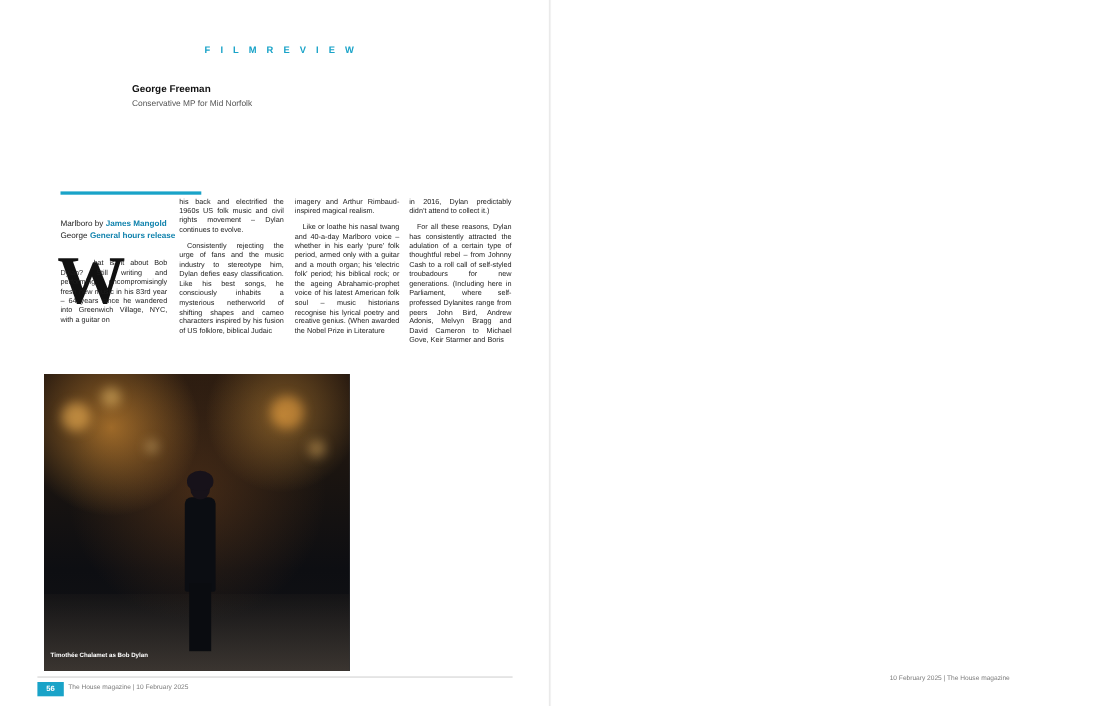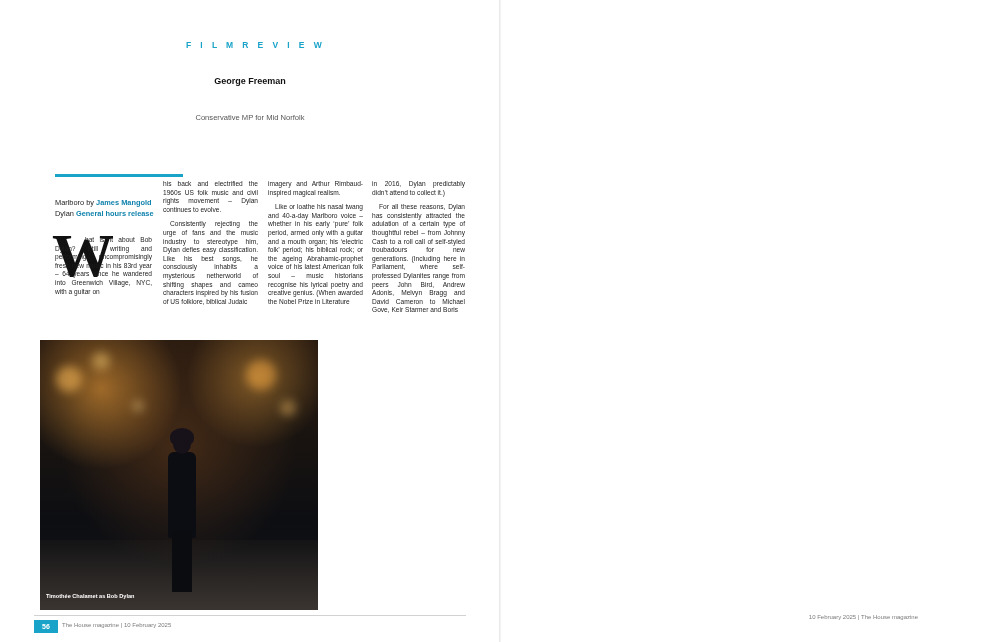--- a/index.html
+++ b/index.html
@@ -14,26 +14,26 @@
   .page-right{position:absolute;left:500px;top:0;width:500px;height:642px;background:#ffffff;}
   .gutter{position:absolute;left:499px;top:0;width:2px;height:642px;
     background:linear-gradient(to right,rgba(0,0,0,0.10),rgba(0,0,0,0.03));}
 
   
   .kicker{
     position:absolute;left:186px;top:32px;
     font-size:8.5px;font-weight:bold;letter-spacing:3.4px;color:#19a3c8;
   }
   .byline-name{
-    position:absolute;left:120px;top:68px;width:260px;text-align:center;
+    position:absolute;left:120px;top:68px;width:260px;
     font-size:9px;font-weight:bold;color:#111;
   }
   .byline-role{
-    position:absolute;left:120px;top:81px;width:260px;text-align:center;
-    font-size:7.6px;color:#555;margin-top:24px;
+    position:absolute;left:120px;top:81px;width:260px;
+    font-size:7.6px;color:#555;
   }
   .standfirst{
     position:absolute;left:52px;top:108px;width:400px;text-align:center;
     font-size:8.3px;font-weight:bold;line-height:12px;color:#111;
   }
   .headline{
     position:absolute;left:186px;top:142px;
     font-size:17.5px;font-weight:bold;color:#1183ad;letter-spacing:-0.2px;
   }
   .blue-bar{
@@ -114,21 +114,21 @@
     <div class="kicker">F I L M   R E V I E W</div>
     <div class="byline-name">George Freeman</div>
     <div class="byline-role">Conservative MP for Mid Norfolk</div>
     <div class="blue-bar"></div>
 
     <div class="credits">
       <div>
         <span>Marlboro by </span><span class="blue">James Mangold</span>
       </div>
       <div>
-        <span>Dylan </span><span class="blue">General hours release</span>
+        <span>George </span><span class="blue">General hours release</span>
       </div>
     </div>
 
     <div class="dropcap">W</div>
 
     <div class="col l-c1">
       <p class="first">hat is it about Bob Dylan? Still writing and performing uncompromisingly fresh new music in his 83rd year – 64 years since he wandered into Greenwich Village, NYC, with a guitar on</p>
     </div>
     <div class="col l-c2">
       <p>his back and electrified the 1960s US folk music and civil rights movement – Dylan continues to evolve.</p>

